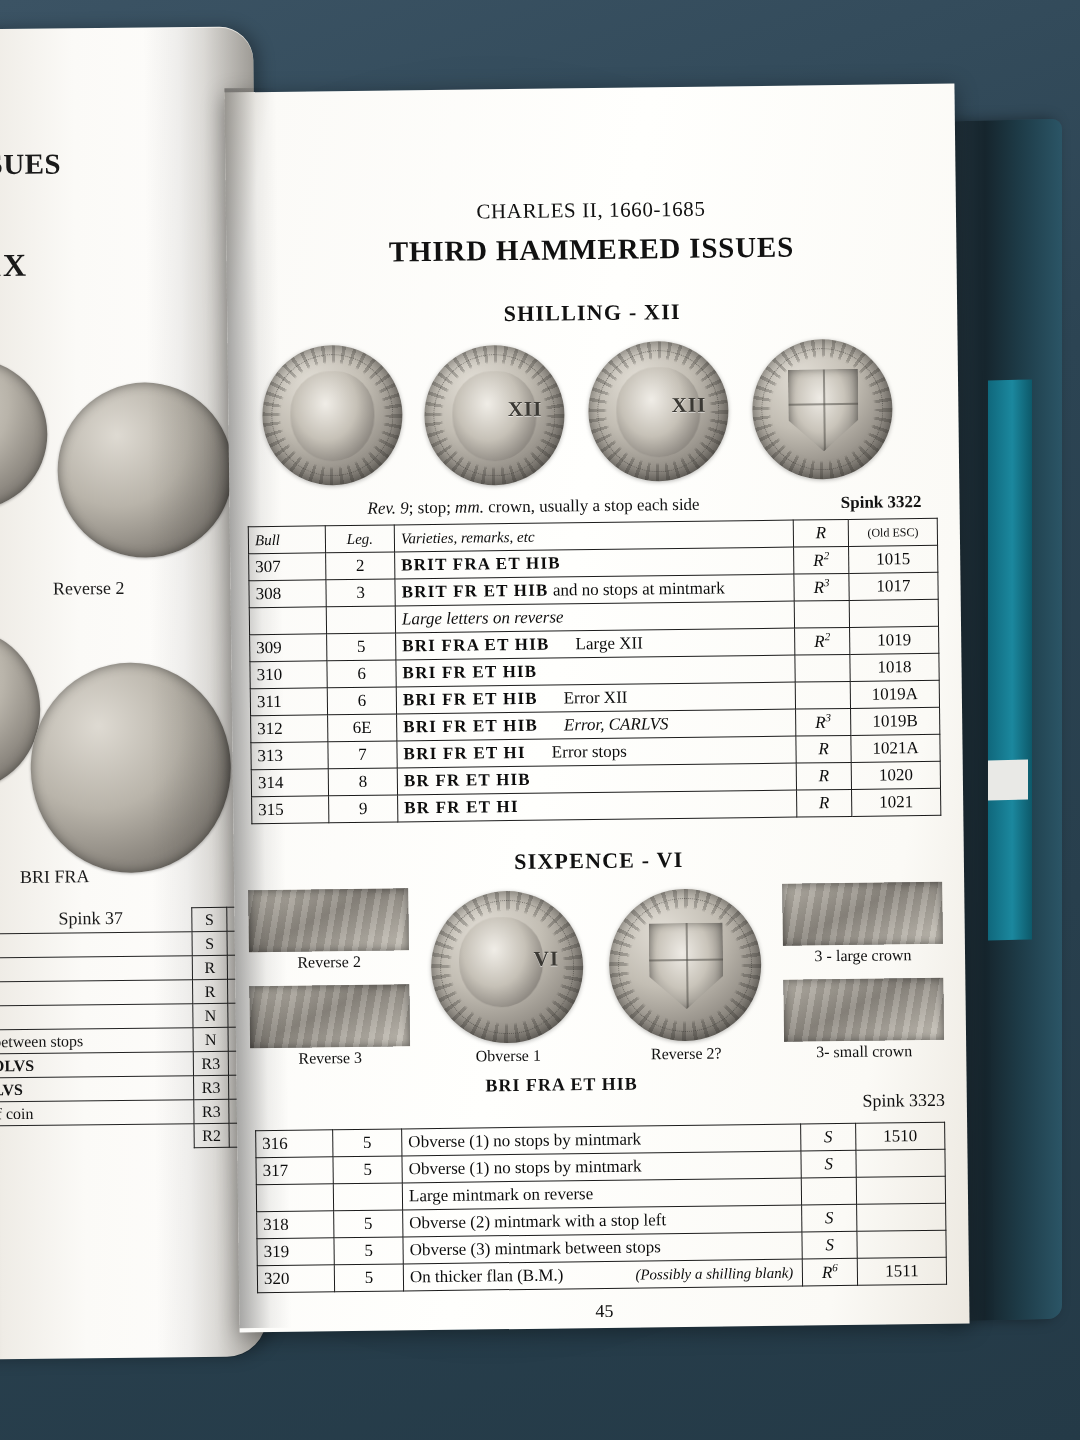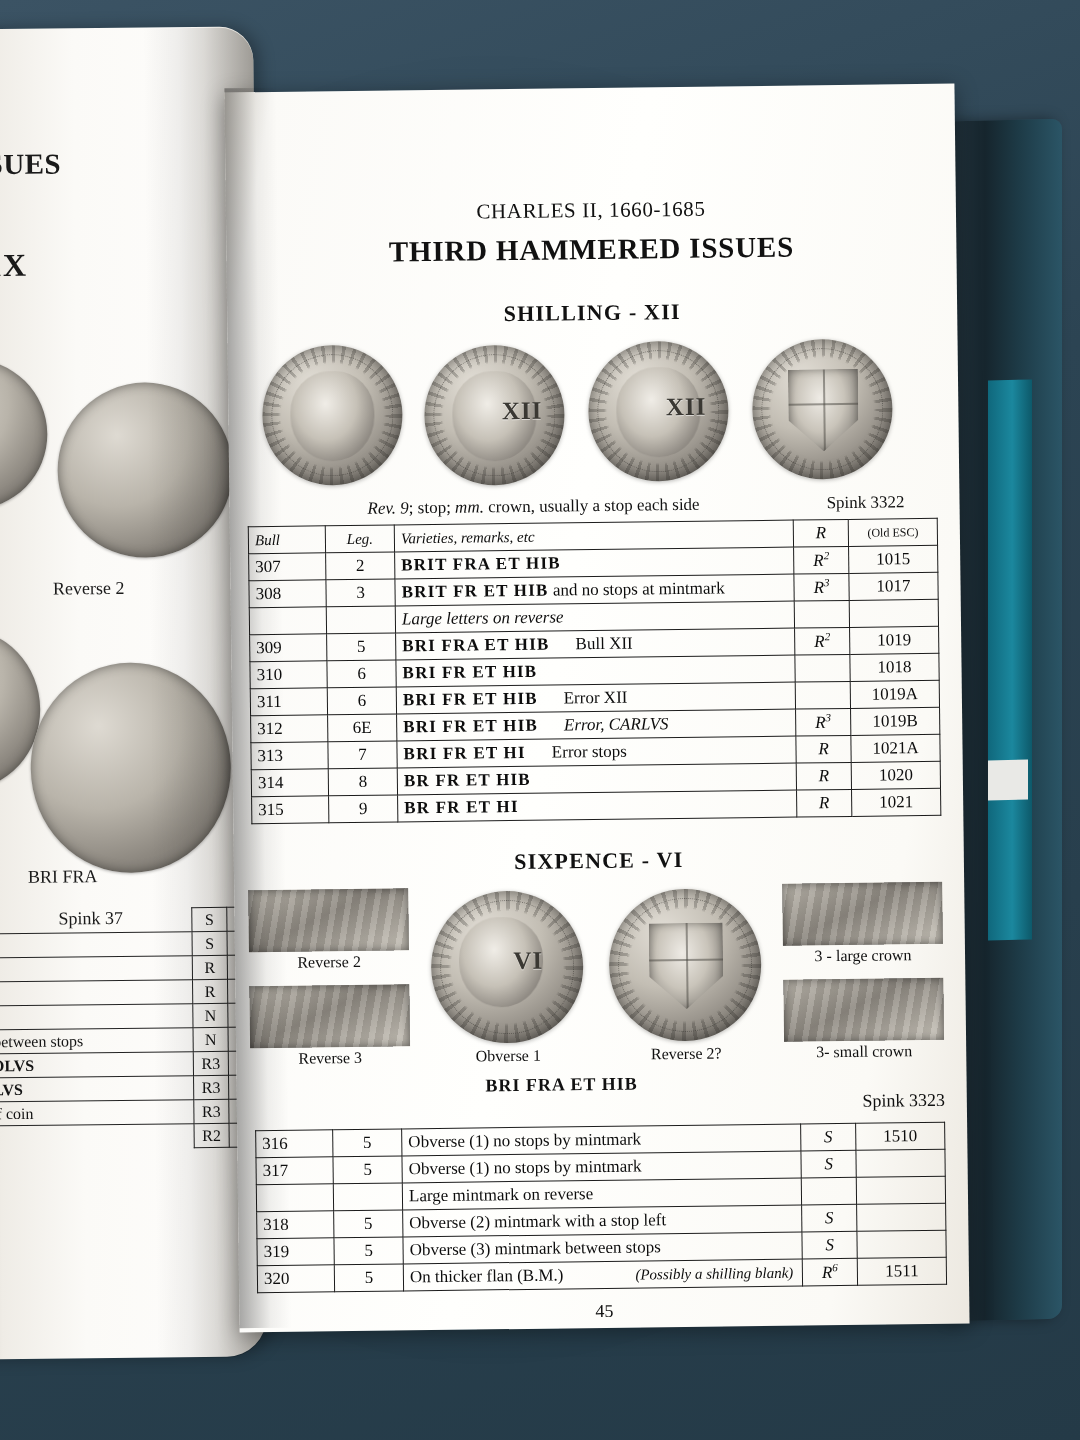--- a/index.html
+++ b/index.html
@@ -196,40 +196,41 @@
     background: rgba(70,68,62,0.5);
   }
   .coin .shield::after {
     content:"";
     position:absolute; left:0; top:42%; width:100%; height:1.5px;
     background: rgba(70,68,62,0.5);
   }
   .coin .denom {
     position: absolute;
     right: 22px; top: 52px;
-    font-size: 25px;
+    font-size: 21px;
     font-weight: bold;
     color: #3a3833;
     text-shadow: 0 1px 0 rgba(255,255,255,0.55);
     letter-spacing: 1px;
   }
 
   .tbl-caption {
     position: relative;
     font-size: 17px;
     margin: 4px 0 4px 0;
     height: 22px;
   }
   .tbl-caption .mid {
     position: absolute;
     left: 120px;
   }
   .tbl-caption .right {
     position: absolute;
-    right: 37px;
+    right: 20px;
+    font-weight: bold;
   }
   .it { font-style: italic; }
   .bold { font-weight: bold; }
 
   table.coin-table {
     border-collapse: collapse;
     width: 690px;
     margin: 0 0 0 0;
     font-size: 17px;
     color: #0d0d0d;
@@ -330,21 +331,21 @@
     <p class="lp-line">d inner circles</p>
     <p class="lp-line-big">N – XXX</p>
   </div>
 
   <div class="lp-coin" style="left:-60px; top:330px; width:150px; height:150px;"></div>
   <div class="lp-coin" style="left:100px; top:355px; width:175px; height:175px;"></div>
   <div class="lp-coin" style="left:-70px; top:600px; width:150px; height:160px;"></div>
   <div class="lp-coin" style="left:70px; top:635px; width:200px; height:210px;"></div>
 
   <span class="lp-label" style="left:94px; top:550px;">Reverse 2</span>
-  <span class="lp-label" style="left:66px; top:838px;">BRI  FRA</span>
+  <span class="lp-label" style="left:58px; top:838px;">BRI  FRA</span>
   <span class="lp-label" style="left:96px; top:880px;">Spink 37</span>
 
   <table id="lp-table">
     <tbody>
       <tr>
           <td class="nb"></td>
           <td class="narrow">S</td>
           <td class="narrow"></td>
         </tr>
       <tr>
@@ -462,21 +463,21 @@
             <td class="c-bull nobdr-top"></td>
             <td class="c-leg nobdr-top"></td>
             <td class="c-var nobdr-top"><span class="it">Large letters on reverse</span></td>
             <td class="c-r nobdr-top"></td>
             <td class="c-esc nobdr-top"></td>
           </tr>
 
           <tr>
             <td class="c-bull">309</td>
             <td class="c-leg">5</td>
-            <td class="c-var"><span class="legend">BRI  FRA  ET  HIB</span><span class="remark">Bull XII</span></td>
+            <td class="c-var"><span class="legend">BRI  FRA  ET  HIB</span><span class="remark">Large XII</span></td>
             <td class="c-r"><span>R</span><sup>2</sup></td>
             <td class="c-esc">1019</td>
           </tr>
 
           <tr>
             <td class="c-bull">310</td>
             <td class="c-leg">6</td>
             <td class="c-var"><span class="legend">BRI  FR  ET  HIB</span></td>
             <td class="c-r"></td>
             <td class="c-esc">1018</td>
@@ -530,21 +531,21 @@
     <div class="six-row">
       <div class="crop" style="left:14px; top:2px; width:160px; height:62px;"></div>
       <div class="cap" style="left:14px; top:66px; width:160px;">Reverse 2</div>
 
       <div class="crop" style="left:14px; top:98px; width:160px; height:62px;"></div>
       <div class="cap" style="left:14px; top:162px; width:160px;">Reverse 3</div>
 
       <div class="coin" style="left:196px; top:6px; width:152px; height:152px;">
         <div class="inscr"></div>
         <div class="bust"></div>
-        <div class="denom" style="right:40px; top:56px;">VI</div>
+        <div class="denom" style="right:24px; top:56px;">VI</div>
       </div>
       <div class="cap" style="left:196px; top:162px; width:152px;">Obverse 1</div>
 
       <div class="coin" style="left:374px; top:6px; width:152px; height:152px;">
         <div class="inscr"></div>
         <div class="shield" style="left:40px; top:34px; width:74px; height:86px;"></div>
       </div>
       <div class="cap" style="left:374px; top:162px; width:152px;">Reverse 2?</div>
 
       <div class="crop" style="left:548px; top:2px; width:160px; height:62px;"></div>

